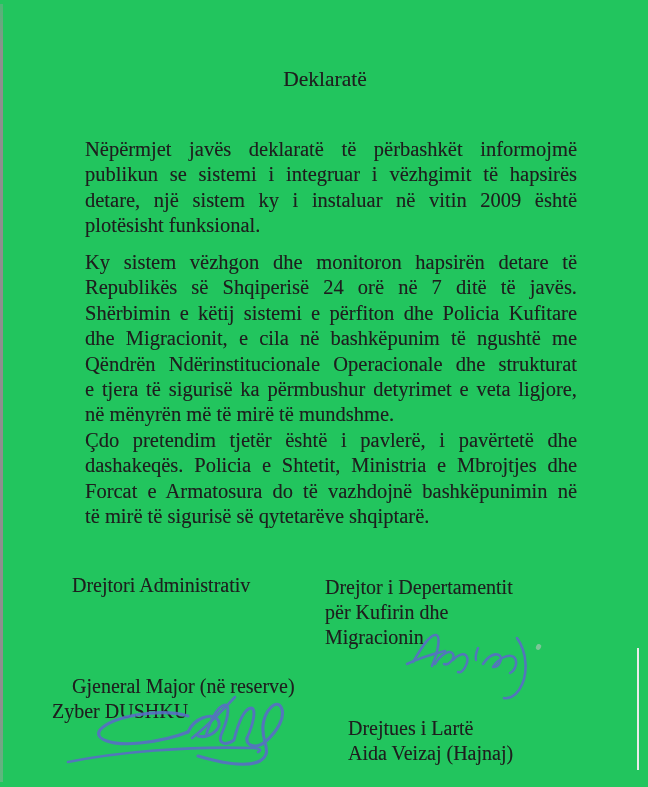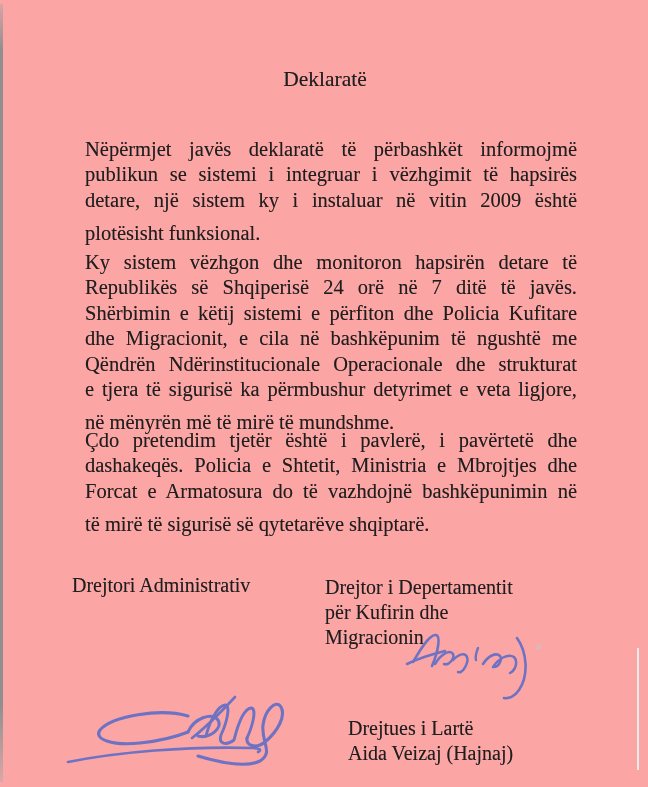--- a/index.html
+++ b/index.html
@@ -1,20 +1,20 @@
 <!DOCTYPE html>
 <html><head>
 <meta charset="utf-8">
 <style>
   html, body { margin: 0; padding: 0; background: #ffffff; }
   .page {
     position: relative;
     width: 648px;
     height: 787px;
-    background: #fca5a5;
+    background: #22c55e;
     overflow: hidden;
     font-family: "Liberation Serif", "DejaVu Serif", serif;
     color: #1e1e1e;
   }
   
   .scan-edge-left {
     position: absolute; left: 0; top: 4px; width: 3px; height: 778px;
     background: linear-gradient(to bottom,
       rgba(160,160,160,0.35) 0%, #8f8f8f 6%, #8f8f8f 90%, rgba(170,170,170,0.4) 100%);
   }
@@ -34,21 +34,21 @@
   }
   .para {
     position: absolute; left: 85px; width: 492px;
     font-size: 20.5px; line-height: 25.4px;
     text-shadow: 0 0 0.5px rgba(30,30,30,0.4);
   }
   .para-1 { top: 137px; }
   .para-2 { top: 250px; }
   .para-3 { top: 428px; }
   .jline { text-align: justify; text-align-last: justify; }
-  .jlast { text-align: left; text-align-last: left; margin-top: 8px; }
+  .jlast { text-align: left; text-align-last: left; }
   .sig-col {
     position: absolute; text-align: left;
     font-size: 20px; line-height: 25.2px;
     text-shadow: 0 0 0.5px rgba(30,30,30,0.4);
   }
   .role-left  { left: 72px;  top: 573px; width: 200px; }
   .role-right { left: 325px; top: 575px; width: 200px; }
   .name-left  { left: 72px;  top: 674px; width: 246px; }
   .name-right { left: 348px; top: 716px; width: 200px; }
   .shift-left { transform: translateX(-20px); }
@@ -93,20 +93,24 @@
 
   <div class="sig-col role-left">
     <div>Drejtori Administrativ</div>
   </div>
 
   <div class="sig-col role-right">
     <div>Drejtor i Depertamentit</div>
     <div>për Kufirin dhe Migracionin</div>
   </div>
 
+  <div class="sig-col name-left">
+    <div>Gjeneral Major (në reserve)</div>
+    <div class="shift-left">Zyber DUSHKU</div>
+  </div>
 
   <div class="sig-col name-right">
     <div>Drejtues i Lartë</div>
     <div>Aida Veizaj (Hajnaj)</div>
   </div>
 
   <svg class="sig-svg sig-svg-left" width="250" height="80" viewBox="0 0 250 80">
     <g fill="none" stroke="#5a6cc8" stroke-linecap="round" stroke-linejoin="round" opacity="0.88">
       <path stroke-width="2.6" d="M 175 5 C 162 19, 145 36, 132 46"></path>
       <path stroke-width="3.1" d="M 128 24 C 100 16, 52 24, 40 38 C 33 47, 52 54, 80 51 C 100 49, 118 44, 128 40"></path>

